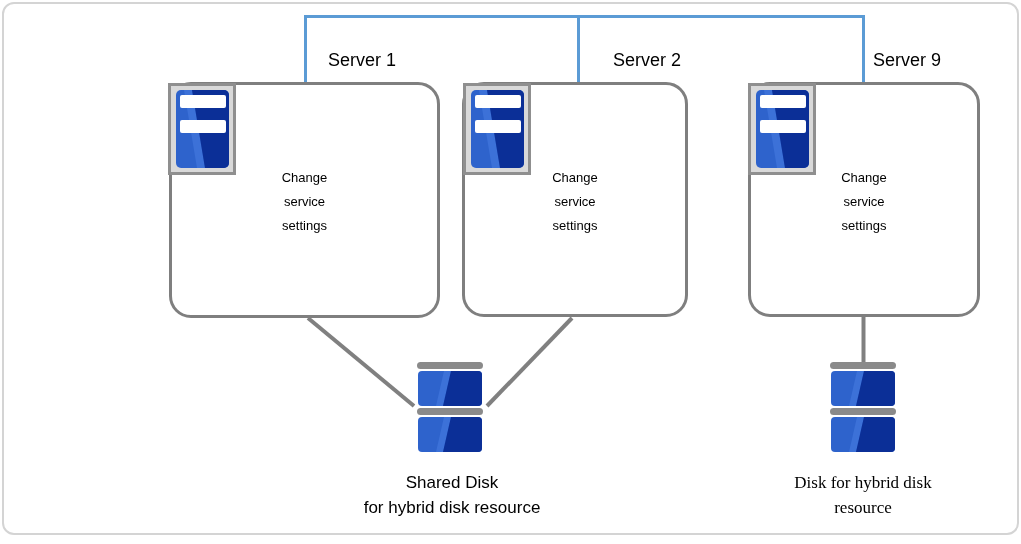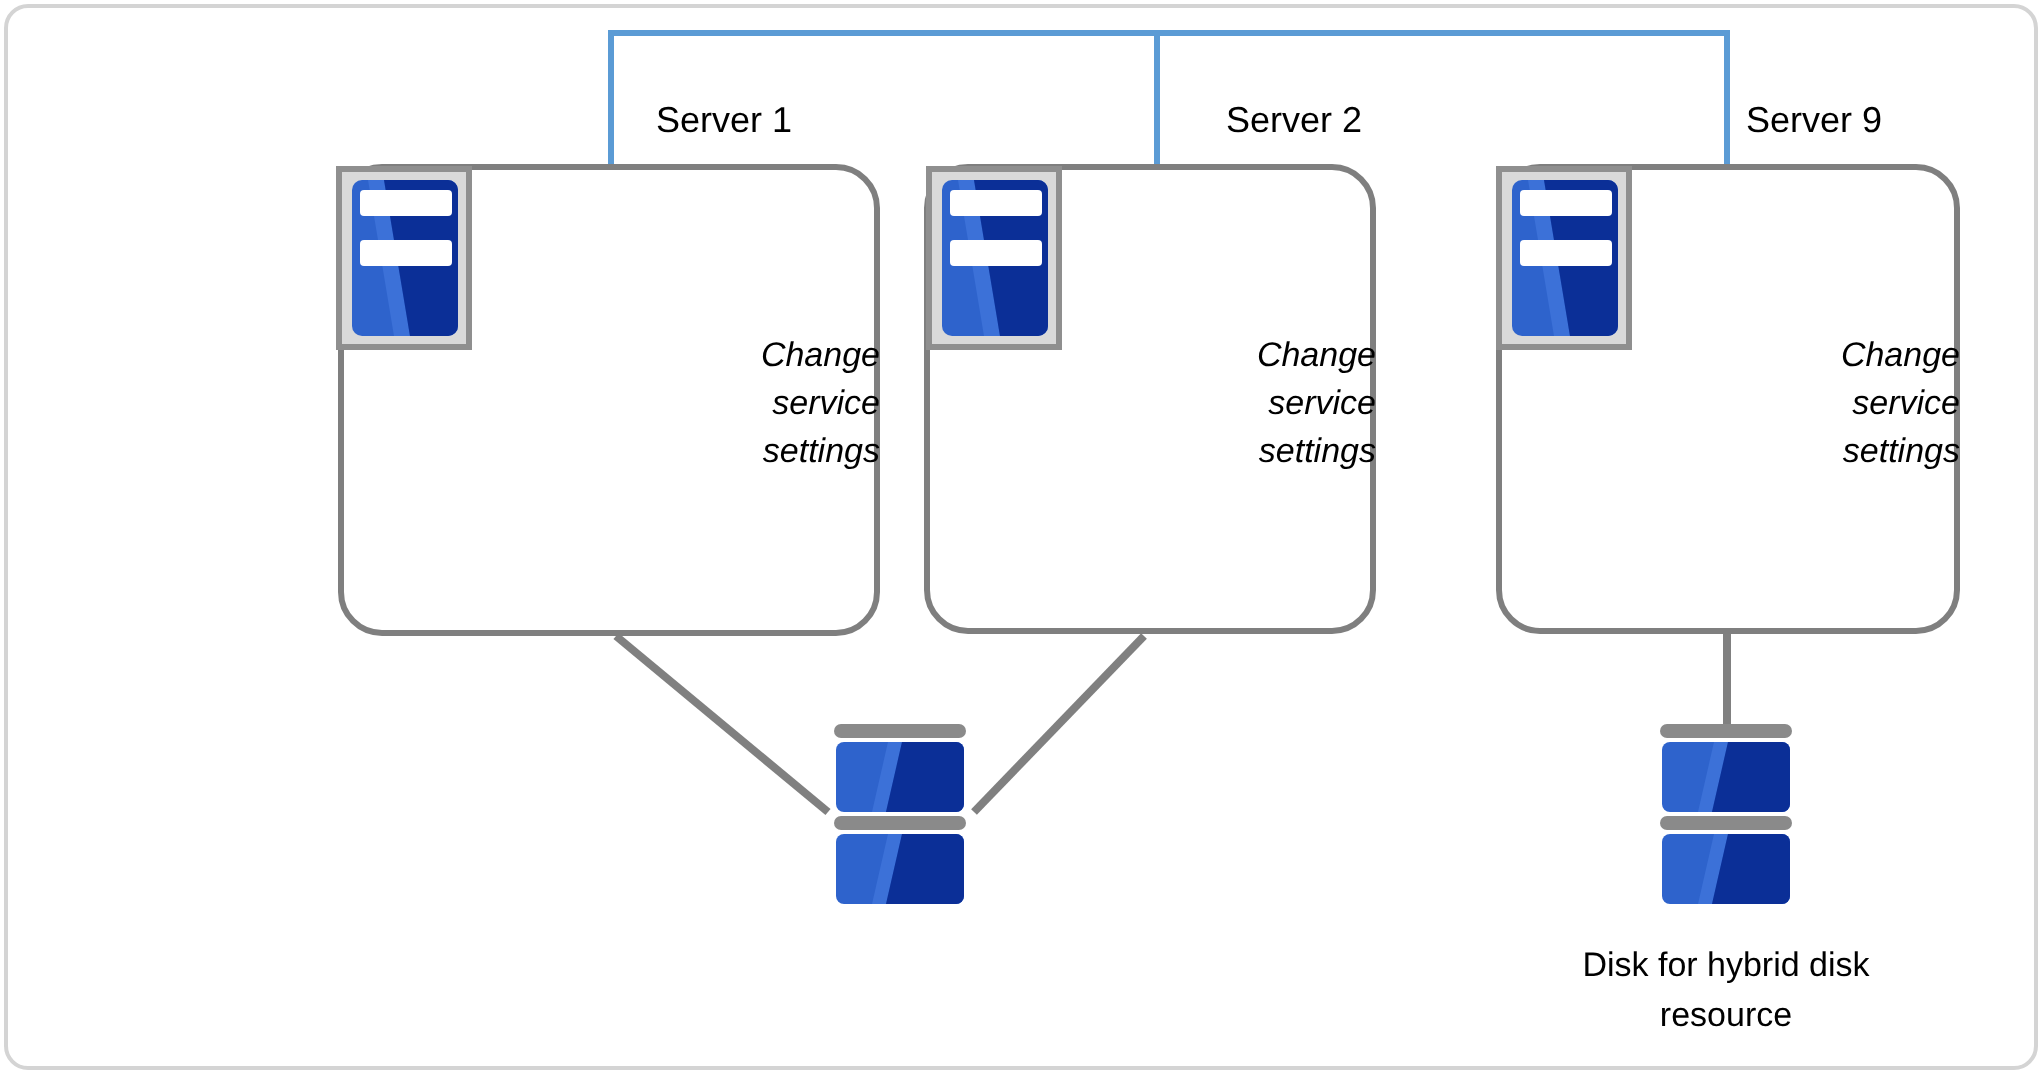--- a/index.html
+++ b/index.html
@@ -36,31 +36,31 @@
   .box1{left:169px;top:82px;width:271px;height:236px;}
   .box2{left:462px;top:82px;width:226px;height:235px;}
   .box3{left:748px;top:82px;width:232px;height:235px;}
   .server-label{
     position:absolute;top:49px;font-size:18px;line-height:22px;white-space:nowrap;
   }
   .lbl1{left:328px;} .lbl2{left:589px;margin-left:24px;} .lbl3{left:873px;}
   .server-icon{position:absolute;width:68px;height:92px;}
   .icon1{left:168px;top:83px;} .icon2{left:463px;top:83px;} .icon3{left:748px;top:83px;}
   .box-text{
-    position:absolute;top:166px;text-align:right;
-    font-size:17px;line-height:24px;white-space:pre-line;font-style:italic;
+    position:absolute;top:166px;text-align:center;
+    font-size:13px;line-height:24px;white-space:pre-line;
   }
   .txt1{left:169px;width:271px;} .txt2{left:462px;width:226px;} .txt3{left:748px;width:232px;}
   .disk-icon{position:absolute;width:66px;height:90px;}
   .disk1{left:417px;top:362px;} .disk2{left:830px;top:362px;}
   .disk-label{
     position:absolute;top:470px;text-align:center;
     font-size:17px;line-height:25px;white-space:pre-line;
   }
-  .dlbl1{left:290px;width:324px;} .dlbl2{left:741px;width:244px;}
+  .dlbl1{left:290px;width:324px;} .dlbl2{left:741px;width:244px;font-family:Liberation Serif, serif;}
 </style>
 </head>
 <body>
 
 <div id="canvas">
 
   <svg width="0" height="0" style="position:absolute" aria-hidden="true">
     <defs>
       <clipPath id="srv-clip">
           <rect x="8" y="7" width="53" height="78" rx="5"></rect>
@@ -152,16 +152,18 @@
       <polygon points="26,44 65,44 65,9 34,9" fill="var(--icon-blue-dark)"></polygon>
     </g>
     <rect x="0" y="46" width="66" height="7" rx="3.5" fill="var(--bar-gray)"></rect>
     <g transform="translate(0,46)" clip-path="url(#platter-clip)">
       <rect x="1" y="9" width="64" height="35" fill="var(--icon-blue)"></rect>
       <polygon points="19,44 26,44 34,9 27,9" fill="var(--icon-blue-light)"></polygon>
       <polygon points="26,44 65,44 65,9 34,9" fill="var(--icon-blue-dark)"></polygon>
     </g>
   </svg>
 
+  <div class="disk-label dlbl1">Shared Disk
+for hybrid disk resource</div>
   <div class="disk-label dlbl2">Disk for hybrid disk
 resource</div>
 
 </div>
 
 </body></html>

